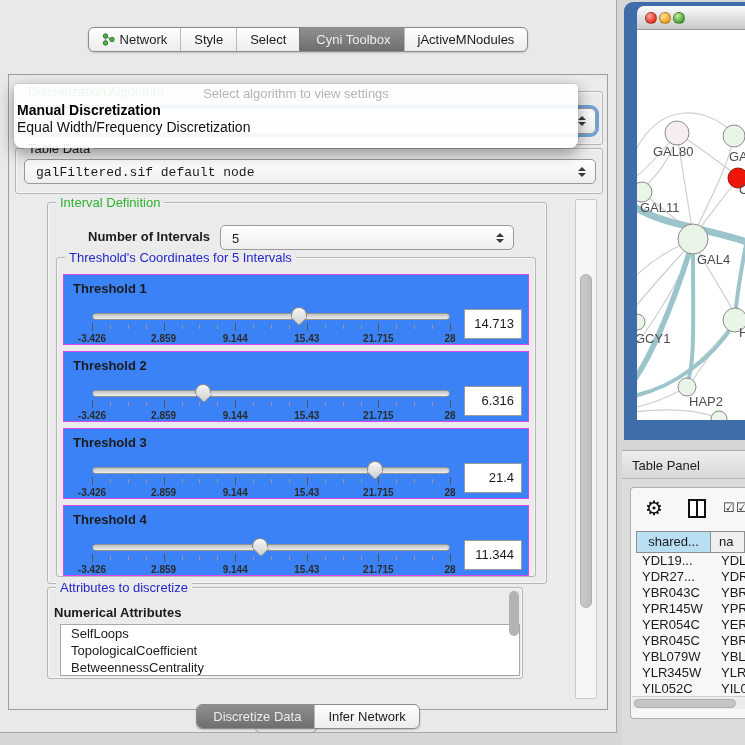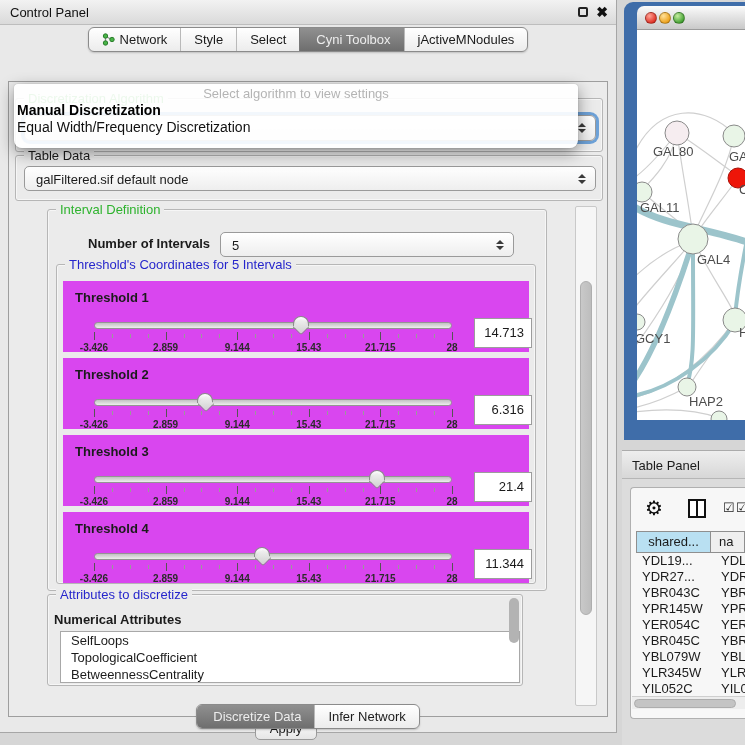--- a/index.html
+++ b/index.html
@@ -21,21 +21,21 @@
   .segbar { display:inline-flex; border:1px solid #8b8b8b; border-radius:6px; overflow:hidden;
     background:linear-gradient(#ffffff,#ececec); box-shadow:0 1px 2px rgba(0,0,0,.18); }
   .seg { padding:4px 13px; font-size:13px; border-left:1px solid #b9b9b9; display:flex;
     align-items:center; gap:5px; color:#1b1b1b; white-space:nowrap; }
   .seg:first-child { border-left:none; }
   .seg.selected { background:linear-gradient(#909090,#6e6e6e); color:#ededed; border-left-color:#787878;padding-left:16px; }
   #tabbar { position:absolute; left:0; top:27px; width:100%; text-align:center; }
   #bottom-tabbar { position:absolute; left:0; top:704px; width:100%; text-align:center; }
 
   
-  #outer-panel { position:absolute; left:8px; top:81px; width:600px; height:636px;
+  #outer-panel { position:absolute; left:8px; top:74px; width:600px; height:636px;
     border:1px solid #9e9e9e; border-radius:0; background:#ebebeb; }
 
   .group { position:absolute; border:1px solid #b6b6b6; border-radius:3px;
     box-shadow:inset 0 0 0 1px rgba(255,255,255,.55); }
   .group-title { position:absolute; top:-8px; left:8px; background:#ebebeb; padding:0 4px;
     font-size:13px; line-height:15px; }
   .t-green { color:#2eb32e; }
   .t-blue { color:#2626cc; }
   .t-black { color:#1b1b1b; }
 
@@ -53,38 +53,38 @@
   #algo-popup { position:absolute; left:14px; top:84px; width:564px; height:64px; z-index:60;
     background:rgba(255,255,255,.91); border-radius:4px 4px 8px 8px;
     box-shadow:0 5px 16px rgba(0,0,0,.42), 0 0 1px rgba(0,0,0,.35); }
   #algo-popup .hint { position:absolute; left:0; top:2px; width:100%; text-align:center;
     font-size:13px; color:#b4b4b4; }
   #algo-popup .opt1 { position:absolute; left:3px; top:18px; font-size:14px; font-weight:bold; color:#000; }
   #algo-popup .opt2 { position:absolute; left:3px; top:35px; font-size:14px; color:#111; }
 
   
   .bold-label { font-weight:bold; font-size:13px; }
-  .thr-panel { position:absolute; left:6px; width:466px; height:71px; border:3px solid #d946ef;
-    background:#d946ef; }
+  .thr-panel { position:absolute; left:6px; width:466px; height:71px; border:1px solid #d946ef;
+    background:#3b82f6; }
   .thr-title { position:absolute; left:9px; top:6px; font-size:13px; font-weight:bold; }
   .slider { position:absolute; left:28px; top:32px; width:358px; height:40px; }
   .track { position:absolute; left:0; top:6px; width:100%; height:7px; border:1px solid #949494;
     border-radius:4px; background:linear-gradient(#c2c2c2,#ededed); }
   .thumb { position:absolute; top:0; width:16px; height:10px; background:linear-gradient(#ffffff,#d6d6d6);
     border:1px solid #8c8c8c; border-bottom:none; border-radius:8px 8px 0 0; z-index:3; }
   .thumb::after { content:""; position:absolute; top:4px; left:1.6px; width:11px; height:11px;
     transform:rotate(45deg); background:linear-gradient(135deg,#f2f2f2,#cfcfcf);
     border-right:1px solid #8c8c8c; border-bottom:1px solid #8c8c8c; border-radius:0 0 3px 0; }
   .ticks { position:absolute; left:0; top:16px; width:100%; height:9px; }
   .ticks i { position:absolute; top:2px; width:1px; height:4px; background:#9a9a9a; }
   .ticks i.major { top:0; height:8px; background:#555; }
   .ticklabels { position:absolute; left:0; top:26px; width:100%; height:12px; }
   .ticklabels b { position:absolute; transform:translateX(-50%); font-size:10px; color:#2b2b2b; }
   .value-box { position:absolute; left:400px; top:34px; width:58px; height:30px; background:#fff;
-    border:1px solid #9c9c9c; font-size:13px; text-align:right; line-height:28px; padding-right:7px;margin-left:8px; }
+    border:1px solid #9c9c9c; font-size:13px; text-align:right; line-height:28px; padding-right:7px; }
 
   
   #attr-list { position:absolute; left:12px; top:36px; width:460px; height:52px; background:#fff;
     border:1px solid #a8a8a8; overflow:hidden; }
   .litem { font-size:13px; padding:1px 0 1px 10px; white-space:nowrap; }
   #attr-scroll { position:absolute; right:3px; top:3px; width:10px; height:45px; background:#b3b3b3;
     border-radius:5px; }
 
   
   #v-scrollbar { position:absolute; left:566px; top:124px; width:22px; height:500px;
@@ -137,25 +137,20 @@
 
   svg text { font-family:"Liberation Sans", sans-serif; }
 </style>
 </head>
 <body>
 
 <div id="desktop">
 
   <div id="control-window">
 
-    <div class="titlebar">
-      <span class="wtitle">Control Panel</span>
-      <span class="float-btn"></span>
-      <span class="close-btn">✖</span>
-    </div>
 
     <div id="tabbar">
       <span class="segbar">
         <span class="seg">
           <svg width="13" height="13" viewBox="0 0 13 13">
             <line x1="3.5" y1="3.5" x2="3.5" y2="10" stroke="#8a8a8a" stroke-width="1.2"></line>
             <line x1="3.5" y1="3.5" x2="10" y2="6.5" stroke="#8a8a8a" stroke-width="1.2"></line>
             <circle cx="3.5" cy="3" r="2.2" fill="#47b347" stroke="#2c7d2c"></circle>
             <circle cx="3.5" cy="10" r="2.2" fill="#47b347" stroke="#2c7d2c"></circle>
             <circle cx="10" cy="6.5" r="2.2" fill="#47b347" stroke="#2c7d2c"></circle>
@@ -184,21 +179,21 @@
         <div class="combo focus-ring" style="left:8px; top:16px; width:572px; height:26px;">
           <span class="stepper">
               <i class="up"></i>
               <i class="dn"></i>
             </span>
         </div>
       </div>
 
       <div class="group" style="left:6px; top:73px; width:588px; height:46px;">
         <span class="group-title t-black">Table Data</span>
-        <div class="combo" style="left:8px; top:10px; width:572px; height:25px;">
+        <div class="combo" style="left:8px; top:10px; width:572px; height:25px;font-family:Liberation Mono, monospace;">
           <span class="cval">galFiltered.sif default node</span>
           <span class="stepper">
               <i class="up"></i>
               <i class="dn"></i>
             </span>
         </div>
       </div>
 
       <div class="group" style="left:38px; top:127px; width:500px; height:382px;">
         <span class="group-title t-green">Interval Definition</span>

